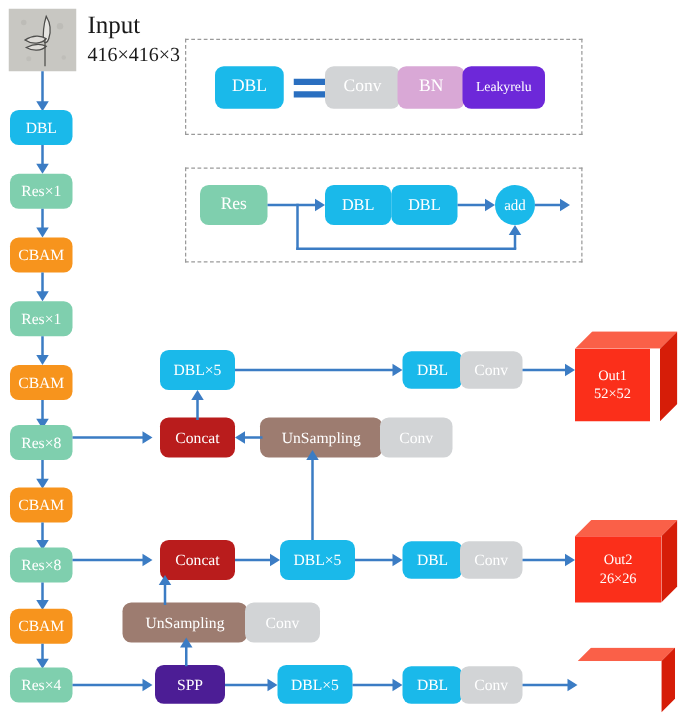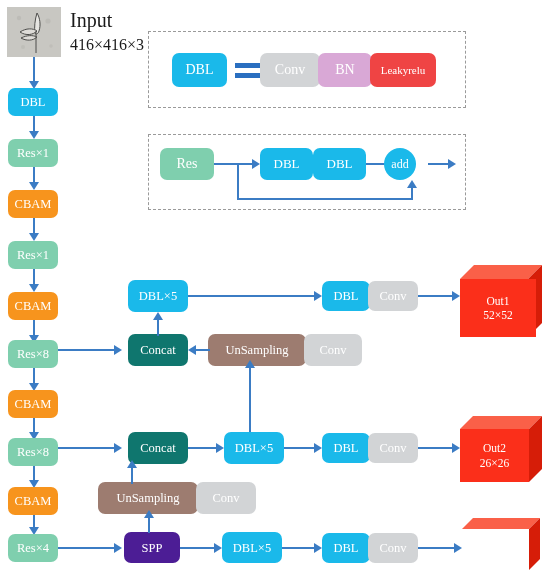--- a/index.html
+++ b/index.html
@@ -10,26 +10,26 @@
 
   
   .node{position:absolute;box-sizing:border-box;display:flex;
         align-items:center;justify-content:center;text-align:center;
         color:#ffffff;border-radius:7px;line-height:1.12;}
   .node.small{font-size:12.5px;}
 
   .c-dbl   {background:#1ab9ea;}
   .c-res   {background:#7fcfae;}
   .c-cbam  {background:#f7941d;}
-  .c-concat{background:#0f766e;}
+  .c-concat{background:#b91c1c;}
   .c-unsmp {background:#9d7c70;}
   .c-conv  {background:#d2d4d6;}
   .c-spp   {background:#4c1d95;}
   .c-bn    {background:#d9a8d6;}
-  .c-leaky {background:#ef4444;}
+  .c-leaky {background:#6d28d9;}
 
   
   .ln{position:absolute;background:#3b7cc4;}
   .ln.h{height:2px;}
   .ln.v{width:2px;}
   .ah{position:absolute;width:0;height:0;}
   .ah.r{border-top:5px solid transparent;border-bottom:5px solid transparent;
         border-left:8px solid #3b7cc4;}
   .ah.d{border-left:5px solid transparent;border-right:5px solid transparent;
         border-top:8px solid #3b7cc4;}
@@ -149,21 +149,21 @@
 
   <div class="ln h" style="left:214px;top:163px;width:40px;"></div>
   <div class="ah r" style="left:252px;top:159px;"></div>
 
   <div class="node c-dbl" style="left:260px;top:148px;width:53px;height:32px;font-size:13px;">DBL</div>
   <div class="node c-dbl" style="left:313px;top:148px;width:53px;height:32px;font-size:13px;">DBL</div>
 
   <div class="ln h" style="left:366px;top:163px;width:24px;"></div>
   <div class="ah r" style="left:388px;top:159px;"></div>
 
-  <div class="circ" style="left:384px;top:148px;width:32px;height:32px;">add</div>
+  <div class="circ" style="left:396px;top:148px;width:32px;height:32px;">add</div>
 
   <div class="ln h" style="left:428px;top:163px;width:22px;"></div>
   <div class="ah r" style="left:448px;top:159px;"></div>
 
   <div class="ln v" style="left:237px;top:163px;height:37px;"></div>
   <div class="ln h" style="left:237px;top:198px;width:176px;"></div>
   <div class="ln v" style="left:411px;top:188px;height:11px;"></div>
   <div class="ah u" style="left:407px;top:180px;"></div>
 
   <div class="node c-dbl small" style="left:128px;top:280px;width:60px;height:32px;">DBL×5</div>
@@ -192,21 +192,21 @@
   <div class="ah l" style="left:188px;top:345px;"></div>
 
   <div class="ln v" style="left:249px;top:366px;height:66px;"></div>
   <div class="ah u" style="left:245px;top:360px;"></div>
 
   <div class="cube" style="left:460px;top:265px;width:82px;height:72px;">
     <div class="top" style="left:0px;top:0px;width:82px;height:14px;
                 clip-path:polygon(0 14px, 14px 0, 82px 0, 68px 14px);"></div>
     <div class="side" style="left:68px;top:0px;width:14px;height:72px;
                 clip-path:polygon(0 14px, 14px 0, 14px 58px, 0 72px);"></div>
-    <div class="face" style="left:0px;top:14px;width:76px;height:58px;">
+    <div class="face" style="left:0px;top:14px;width:60px;height:58px;">
       <div>Out1</div>
       <div class="lbl2">52×52</div>
     </div>
   </div>
 
   <div class="node c-concat small" style="left:128px;top:432px;width:60px;height:32px;color:#ffffff;">Concat</div>
 
   <div class="ln h" style="left:58px;top:447px;width:58px;"></div>
   <div class="ah r" style="left:114px;top:443px;"></div>
 

